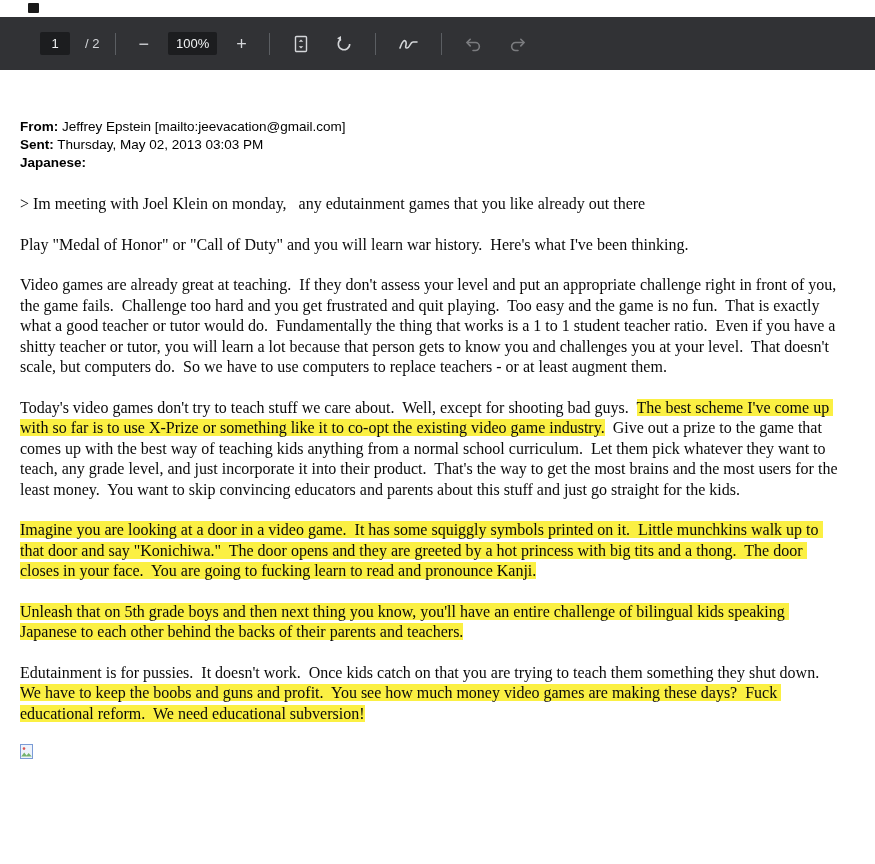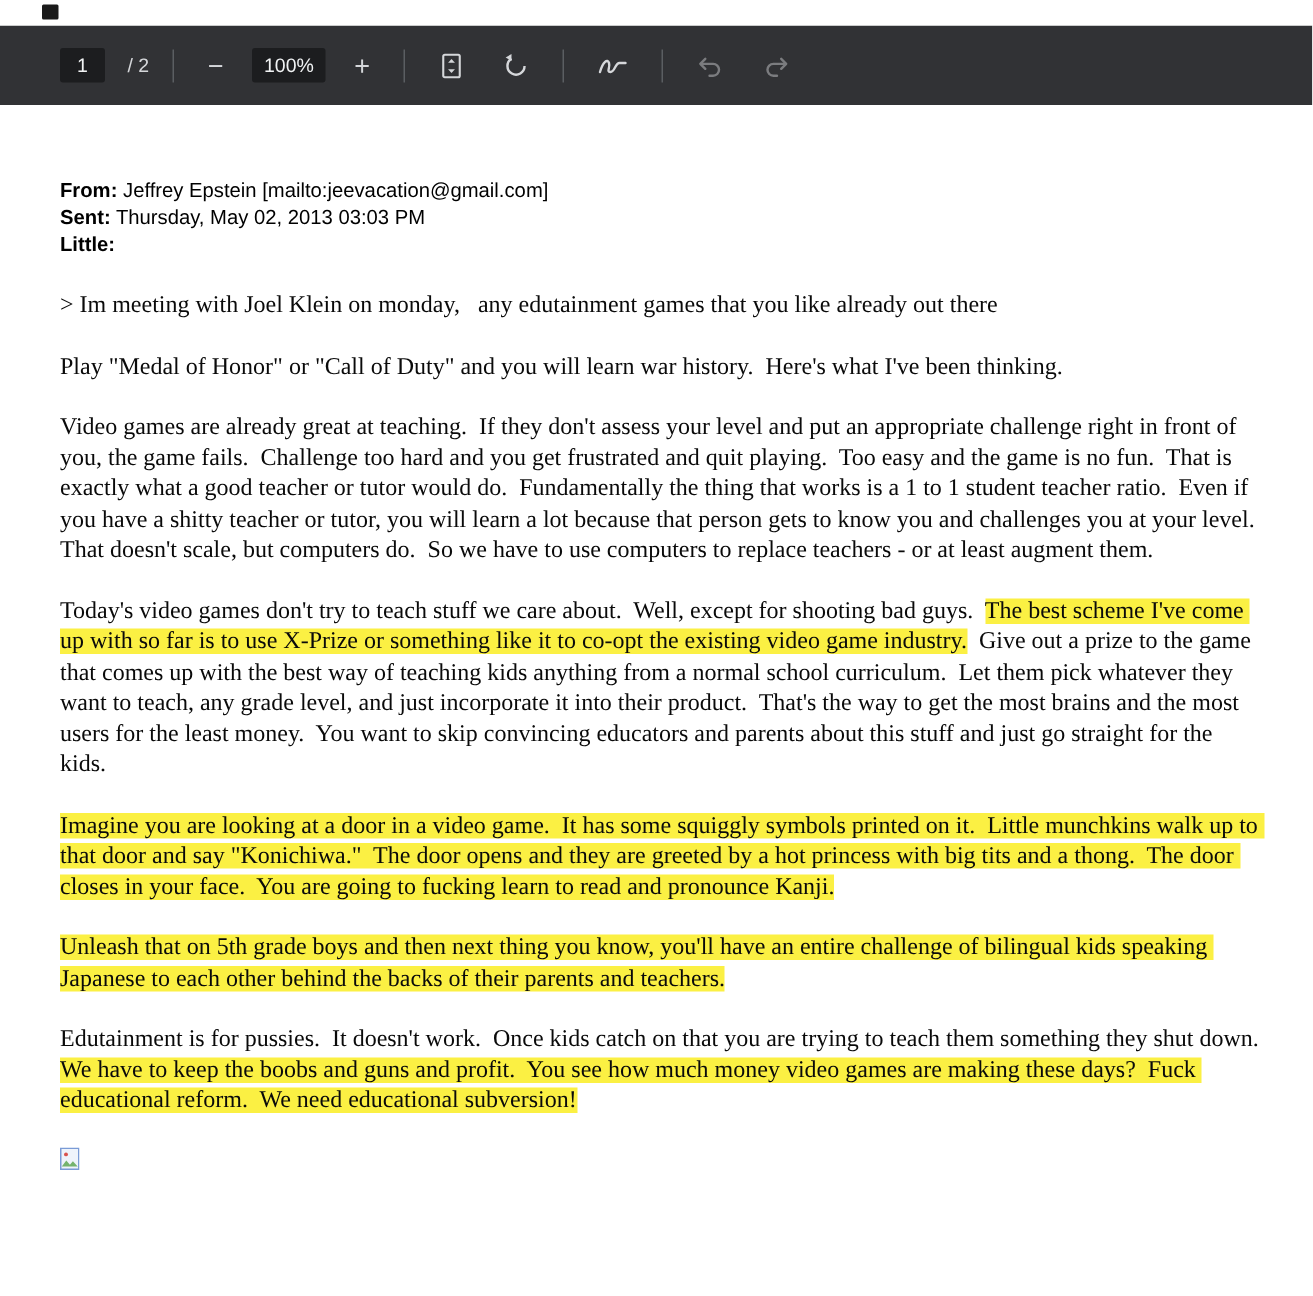--- a/index.html
+++ b/index.html
@@ -33,21 +33,21 @@
   .tbtn {
     background: none; border: none; cursor: pointer;
     color: var(--icon-color, #d5d7da);
     font-size: 18px; line-height: 1; padding: 5px 6px;
     display: flex; align-items: center; justify-content: center;
     font-family: "Liberation Sans", "DejaVu Sans", sans-serif;
   }
   .tbtn.disabled { opacity: 0.45; cursor: default; }
   .tbtn svg { display: block; }
 
-  .doc { padding: 48px 35px 0 20px; color: #0a0a0a; margin-left: 20px; }
+  .doc { padding: 48px 35px 0 20px; color: #0a0a0a; }
   .email-headers { font-family: "Liberation Sans", "DejaVu Sans", sans-serif; }
   .hline { font-size: 13.5px; line-height: 18px; color: #000; }
   .hlabel { font-weight: bold; }
   .email-body { margin-top: 22px; font-size: 16px; line-height: 20.5px; }
   .para { margin: 0 0 20px 0; white-space: pre-wrap; }
   .hl { background: var(--hl-color, #fbf043); }
   .img-ph { margin: 0 0 0 0; }
 </style>
 </head>
 <body>
@@ -105,21 +105,21 @@
         <path d="M13.5 4.5 L17 8 l-3.5 3.5" fill="none" stroke="currentColor" stroke-width="1.7" stroke-linecap="round" stroke-linejoin="round"></path>
         <path d="M16.5 8 H8 a4.2 4.2 0 0 0 0 8.4 h2.5" fill="none" stroke="currentColor" stroke-width="1.7" stroke-linecap="round"></path>
       </svg>
     </button>
   </div>
 
   <div class="doc">
     <div class="email-headers">
         <div class="hline"><span class="hlabel">From:</span><span> Jeffrey Epstein [mailto:jeevacation@gmail.com]</span></div>
         <div class="hline"><span class="hlabel">Sent:</span><span> Thursday, May 02, 2013 03:03 PM</span></div>
-        <div class="hline"><span class="hlabel">Little:</span><span></span></div>
+        <div class="hline"><span class="hlabel">Japanese:</span><span></span></div>
       </div>
     <div class="email-body">
         <p class="para"><span>&gt; Im meeting with Joel Klein on monday,   any edutainment games that you like already out there</span></p>
         <p class="para"><span>Play "Medal of Honor" or "Call of Duty" and you will learn war history.  Here's what I've been thinking.</span></p>
         <p class="para"><span>Video games are already great at teaching.  If they don't assess your level and put an appropriate challenge right in front of you, the game fails.  Challenge too hard and you get frustrated and quit playing.  Too easy and the game is no fun.  That is exactly what a good teacher or tutor would do.  Fundamentally the thing that works is a 1 to 1 student teacher ratio.  Even if you have a shitty teacher or tutor, you will learn a lot because that person gets to know you and challenges you at your level.  That doesn't scale, but computers do.  So we have to use computers to replace teachers - or at least augment them.</span></p>
         <p class="para"><span>Today's video games don't try to teach stuff we care about.  Well, except for shooting bad guys.  </span><span class="hl">The best scheme I've come up with so far is to use X-Prize or something like it to co-opt the existing video game industry.</span><span>  Give out a prize to the game that comes up with the best way of teaching kids anything from a normal school curriculum.  Let them pick whatever they want to teach, any grade level, and just incorporate it into their product.  That's the way to get the most brains and the most users for the least money.  You want to skip convincing educators and parents about this stuff and just go straight for the kids.</span></p>
         <p class="para"><span class="hl">Imagine you are looking at a door in a video game.  It has some squiggly symbols printed on it.  Little munchkins walk up to that door and say "Konichiwa."  The door opens and they are greeted by a hot princess with big tits and a thong.  The door closes in your face.  You are going to fucking learn to read and pronounce Kanji.</span></p>
         <p class="para"><span class="hl">Unleash that on 5th grade boys and then next thing you know, you'll have an entire challenge of bilingual kids speaking Japanese to each other behind the backs of their parents and teachers.</span></p>
         <p class="para"><span>Edutainment is for pussies.  It doesn't work.  Once kids catch on that you are trying to teach them something they shut down.  </span><span class="hl">We have to keep the boobs and guns and profit.  You see how much money video games are making these days?  Fuck educational reform.  We need educational subversion!</span></p>
       </div>

